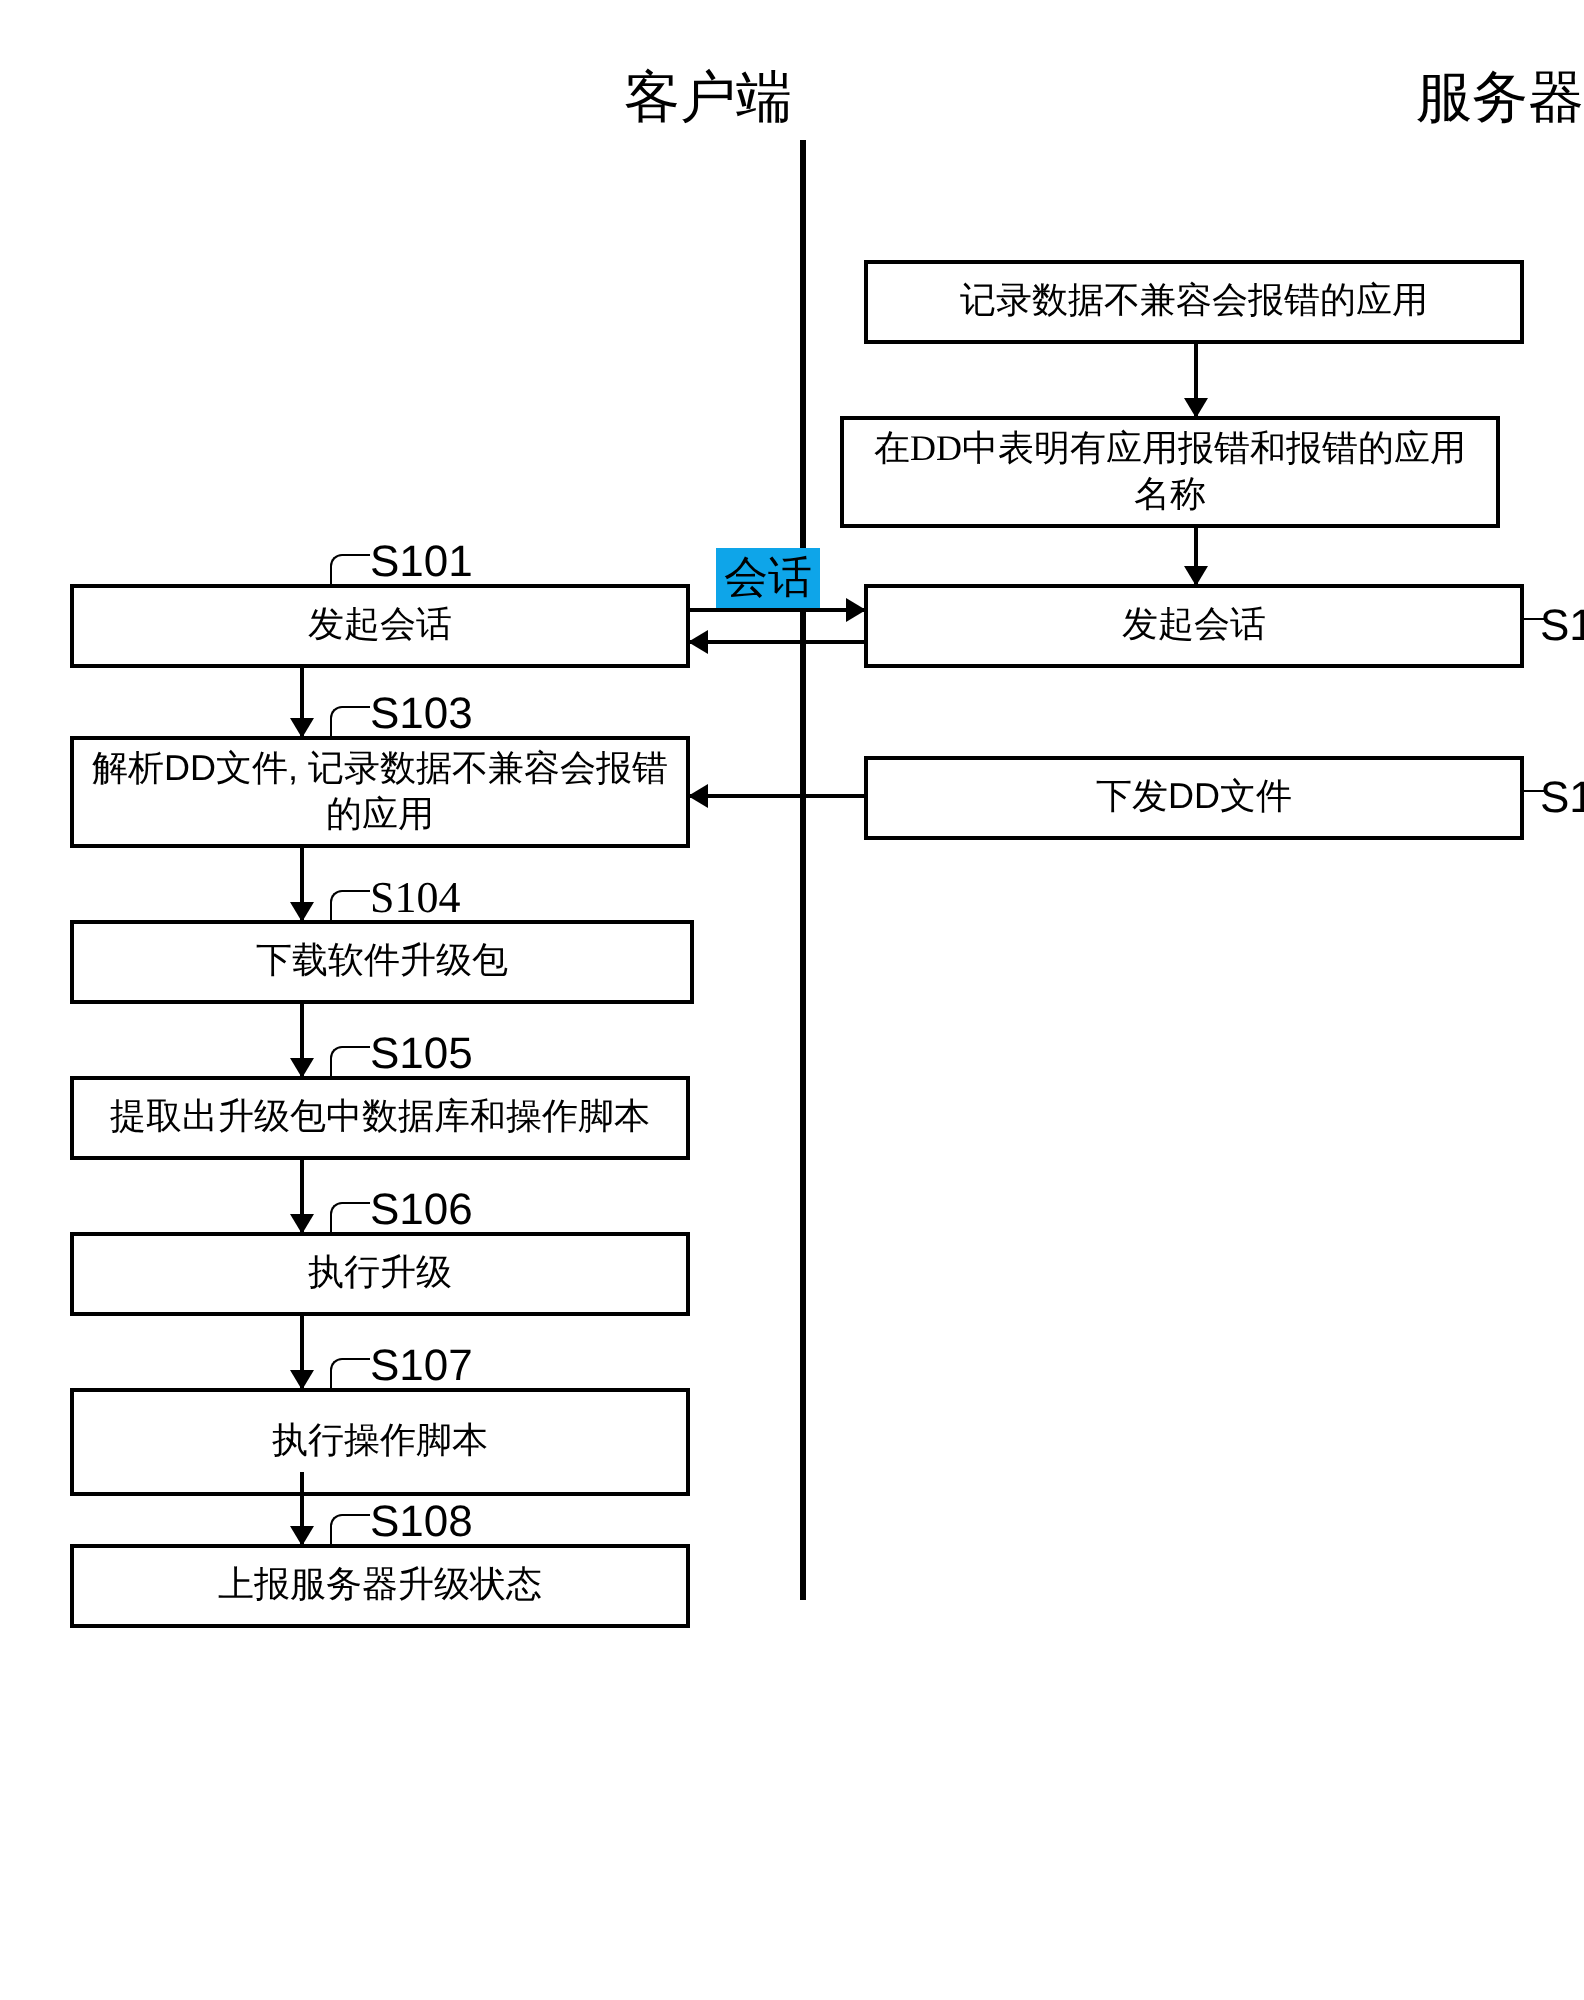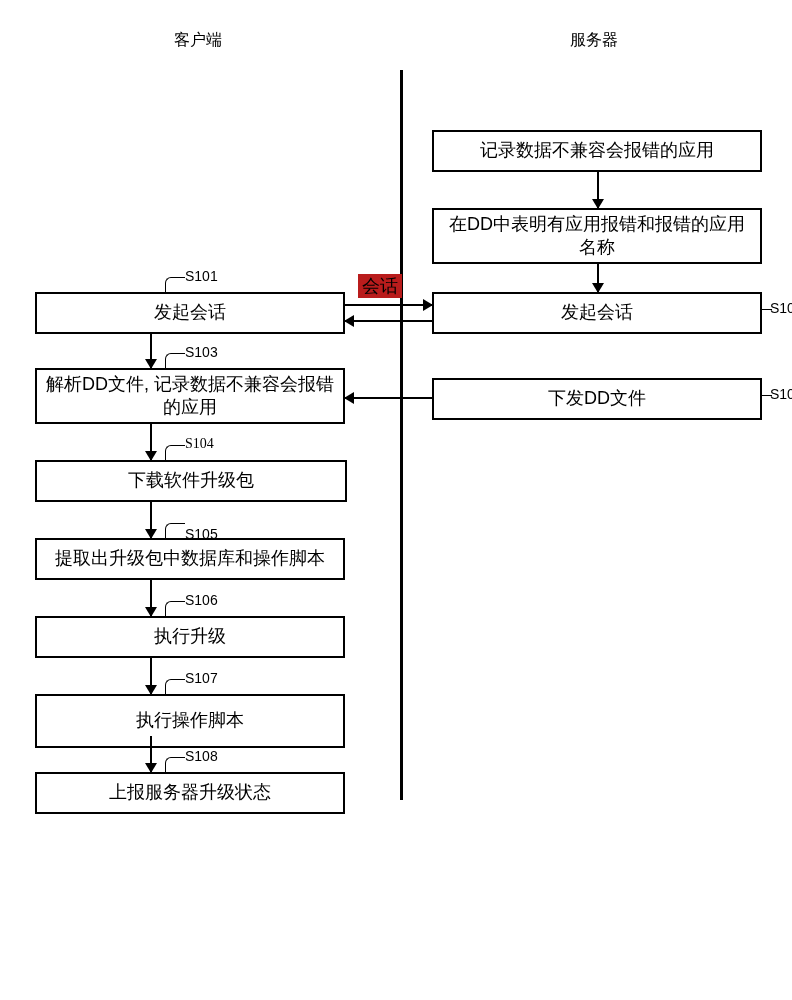--- a/index.html
+++ b/index.html
@@ -18,22 +18,22 @@
     }
     .header {
       position: absolute;
       top: 30px;
       left: 0;
       width: 792px;
       display: flex;
     }
     .header-left, .header-right {
       width: 50%;
-      text-align: center;
-      font-size: 16px;
+      text-align: right;
+      font-size: 28px;
     }
     .divider {
       position: absolute;
       left: 400px;
       top: 70px;
       width: 3px;
       height: 730px;
       background: #000;
     }
     .box {
@@ -42,21 +42,21 @@
       background: #fff;
       display: flex;
       align-items: center;
       justify-content: center;
       text-align: center;
       padding: 4px 8px;
       line-height: 1.3;
     }
     .label {
       position: absolute;
-      font-size: 14px;
+      font-size: 22px;
       white-space: nowrap;
     }
     .arrow-line {
       position: absolute;
       background: #000;
     }
     .arrow-down::after {
       content: '';
       position: absolute;
       bottom: -1px;
@@ -89,45 +89,45 @@
       top: 50%;
       transform: translateY(-50%);
       width: 0;
       height: 0;
       border-top: 6px solid transparent;
       border-bottom: 6px solid transparent;
       border-right: 10px solid #000;
     }
     .session-label {
       position: absolute;
-      font-size: 18px;
-      background: #b91c1c;
+      font-size: 22px;
+      background: #0ea5e9;
       padding: 0 4px;
     }
 
     
     .c-sess { left: 35px; top: 292px; width: 310px; height: 42px; }
     .c-s103 { left: 35px; top: 368px; width: 310px; height: 56px; }
     .c-s104 { left: 35px; top: 460px; width: 312px; height: 42px; }
     .c-s105 { left: 35px; top: 538px; width: 310px; height: 42px; }
     .c-s106 { left: 35px; top: 616px; width: 310px; height: 42px; }
     .c-s107 { left: 35px; top: 694px; width: 310px; height: 54px; }
     .c-s108 { left: 35px; top: 772px; width: 310px; height: 42px; }
 
     
     .s-top1 { left: 432px; top: 130px; width: 330px; height: 42px; }
-    .s-top2 { left: 432px; top: 208px; width: 330px; height: 56px; }
+    .s-top2 { left: 420px; top: 208px; width: 330px; height: 56px; font-family: Liberation Serif, serif; }
     .s-sess { left: 432px; top: 292px; width: 330px; height: 42px; }
     .s-s102 { left: 432px; top: 378px; width: 330px; height: 42px; }
 
     
     .l-s101c { left: 185px; top: 268px; }
     .l-s103 { left: 185px; top: 344px; }
     .l-s104 { left: 185px; top: 436px; font-family: Liberation Serif, serif; }
-    .l-s105 { left: 185px; top: 526px; }
+    .l-s105 { left: 185px; top: 514px; }
     .l-s106 { left: 185px; top: 592px; }
     .l-s107 { left: 185px; top: 670px; }
     .l-s108 { left: 185px; top: 748px; }
 
     
     .l-s101s { left: 770px; top: 300px; }
     .l-s102 { left: 770px; top: 386px; }
 
     
     .conn { position: absolute; border-top: 1.5px solid #000; border-left: 1.5px solid #000; border-top-left-radius: 6px; }

